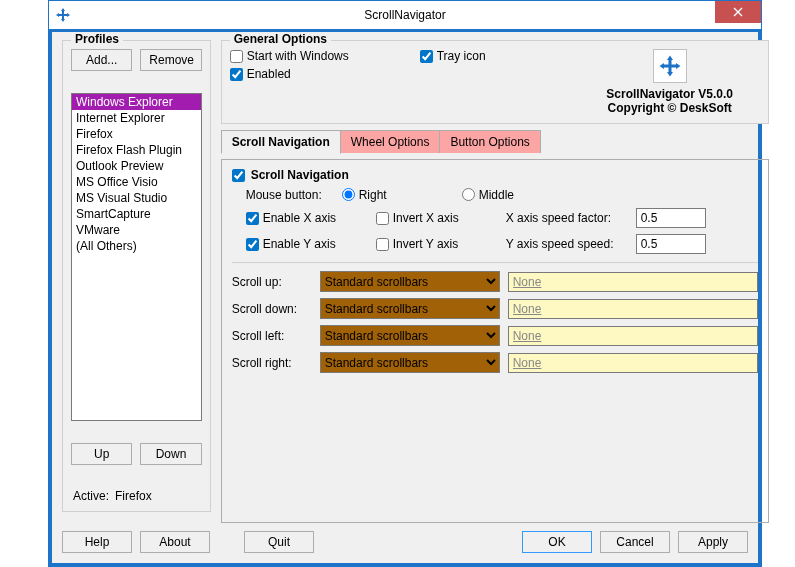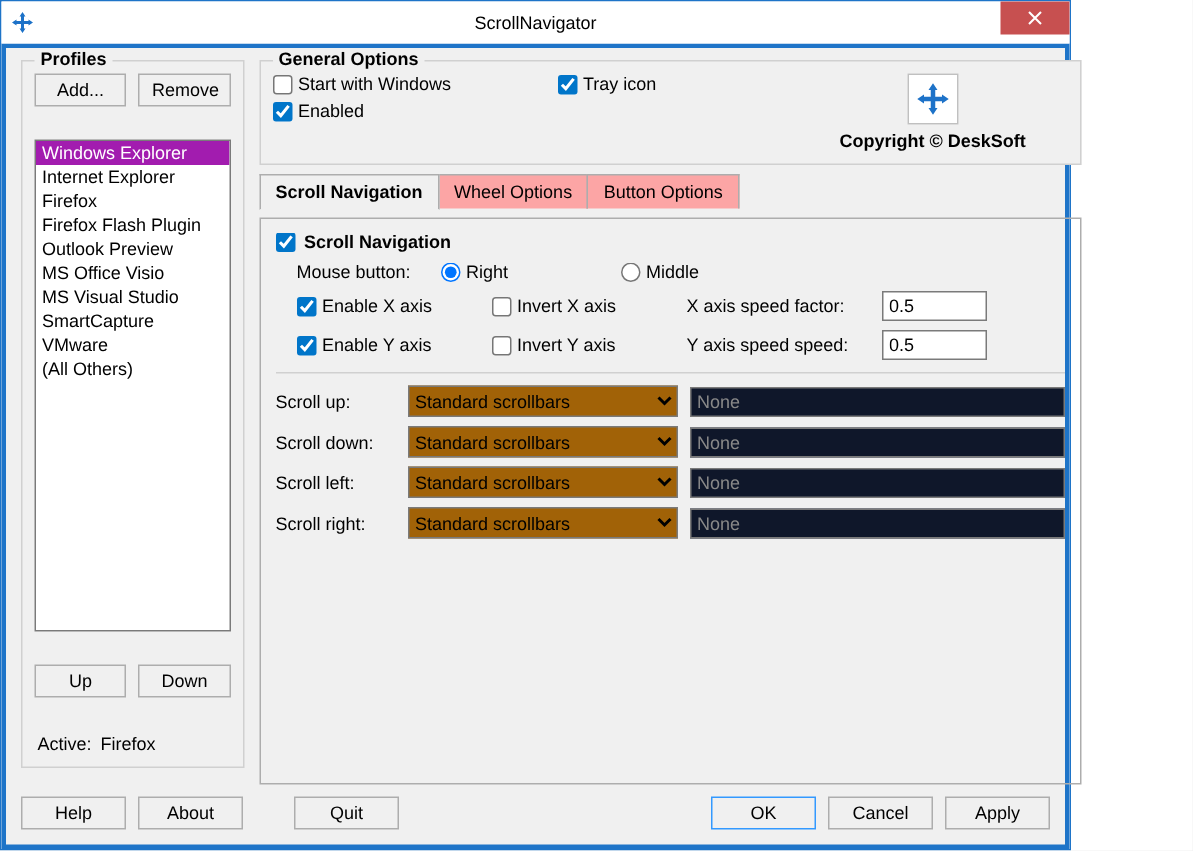--- a/index.html
+++ b/index.html
@@ -1,17 +1,17 @@
 <!DOCTYPE html>
 <html><head>
 <meta charset="utf-8">
 <style>
 * { box-sizing: border-box; font-family: 'Segoe UI', Tahoma, sans-serif; font-size: 12px; }
 body { margin: 0; background: #fff; }
-.window { width: 714px; height: 567px; border: 1px solid #1e74c8; display: flex; flex-direction: column; }
+.window { width: 714px; height: 567px; border: 1px solid #1e74c8; display: flex; flex-direction: column; margin-left: 48px; }
 .titlebar { height: 28px; background: #fff; display: flex; align-items: center; padding: 0 0 0 6px; color: #000; position: relative; }
 .titlebar .icon { width: 16px; height: 16px; margin-right: 6px; display:flex;align-items:center;justify-content:center; }
 .titlebar .title { position:absolute; left:50%; transform:translateX(-50%); }
 .titlebar .close { margin-left: auto; width: 46px; height: 22px; background: #c75050; color: #fff; display: flex; align-items: center; justify-content: center; font-size: 13px; align-self:flex-start; }
 .client { flex: 1; border: 3px solid #1e74c8; border-top-width:3px; padding: 8px 10px 10px 10px; background: #f0f0f0; display: flex; flex-direction: column; }
 .main { flex: 1; display: flex; gap: 10px; }
 .groupbox { border: 1px solid #d0d0d0; background: #f0f0f0; padding: 8px; position: relative; }
 .groupbox > .legend { position: absolute; top: -9px; left: 8px; background: #f0f0f0; padding: 0 4px; font-weight: bold; }
 .left { width: 180px; display: flex; flex-direction: column; gap: 22px; }
 .btnrow { display: flex; gap: 8px; align-items: flex-end; }
@@ -29,27 +29,27 @@
 .chk input { width: 13px; height: 13px; accent-color: #0075c9; margin:0; }
 .brand { width: 180px; text-align: center; }
 .brand .bicon { width:34px;height:34px;border:1px solid #c0c0c0;margin:0 auto 4px auto;display:flex;align-items:center;justify-content:center;background:#fff; }
 .tabs { display: flex; }
 .tab { border: 1px solid #adadad; border-bottom: none; padding: 4px 10px; background: #fca5a5; margin-right: -1px; position:relative; }
 .tab.active { background: #f0f0f0; font-weight: bold; z-index:2; border-bottom:1px solid #f0f0f0; margin-bottom:-1px;}
 .tabpanel { border: 1px solid #adadad; flex: 1; padding: 8px 10px; display:flex; flex-direction:column; gap:6px;}
 .sect-head { font-weight: bold; display:flex; align-items:center; gap:6px;}
 .sect-head input{accent-color:#0075c9;margin:0;width:13px;height:13px;}
 .row { display: flex; align-items: center; gap: 10px; }
-.radio { display:flex; align-items:flex-end; gap:4px; }
+.radio { display:flex; align-items:flex-start; gap:4px; }
 .radio input{margin:0;}
 .axis-grid { display:grid; grid-template-columns: 120px 120px 120px 70px; gap:6px 10px; align-items:center; }
 input[type=text]{ height:20px; border:1px solid #7a7a7a; padding:0 4px; background:#fff; }
 select { height: 21px; border:1px solid #7a7a7a; background:#a16207; }
 .scroll-row{ display:grid; grid-template-columns: 80px 180px 1fr; gap:8px; align-items:center;}
-.scroll-row input.ro{ background:#0f172a; color:#888; }
+.scroll-row input.ro{ background:#fef9c3; color:#888;text-decoration:underline; }
 hr{border:none;border-top:1px solid #d0d0d0;margin:2px 0;}
 .bottom { display: flex; gap: 8px; padding-top: 8px; align-items:center;}
 .bottom .spacer { flex: 1; }
 .bottom button{ min-width:70px; }
 .arrow-svg{width:16px;height:16px;}
 </style>
 </head>
 <body>
 
 <div class="window">
@@ -115,20 +115,21 @@
                 <span>Enabled</span>
               </label>
             </div>
           </div>
           <div class="brand">
             <div class="bicon">
               <svg width="24" height="24" viewBox="0 0 16 16">
                   <path d="M8 1l2 3H9v3h3V6l3 2-3 2V9H9v3h1l-2 3-2-3h1V9H4v1L1 8l3-2v1h3V4H6z" fill="#1d72c8"></path>
                 </svg>
             </div>
+            <div style="font-weight:bold;">ScrollNavigator V5.0.0</div>
             <div style="font-weight:bold;">Copyright © DeskSoft</div>
           </div>
         </div>
 
         <div class="tabs" id="tabs">
             <div class="tab active">Scroll Navigation</div>
             <div class="tab">Wheel Options</div>
             <div class="tab">Button Options</div>
           </div>
         <div class="tabpanel">

